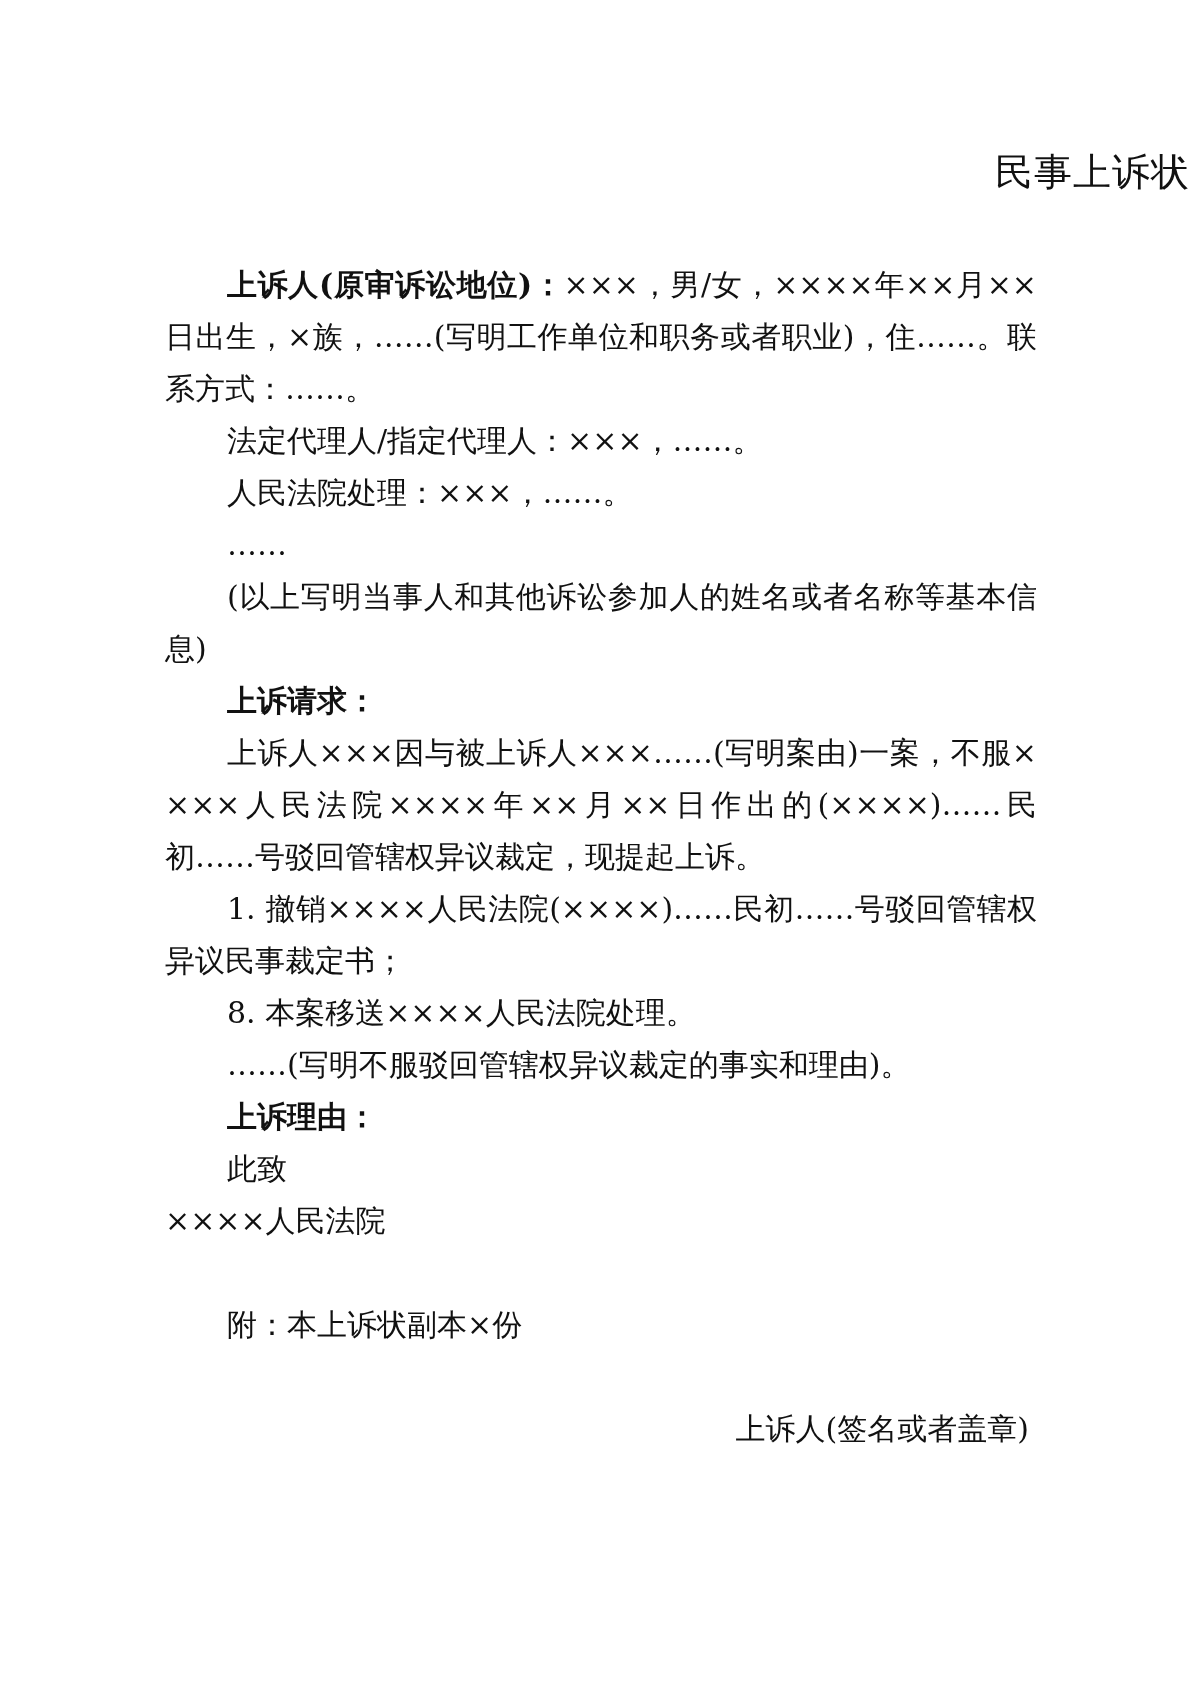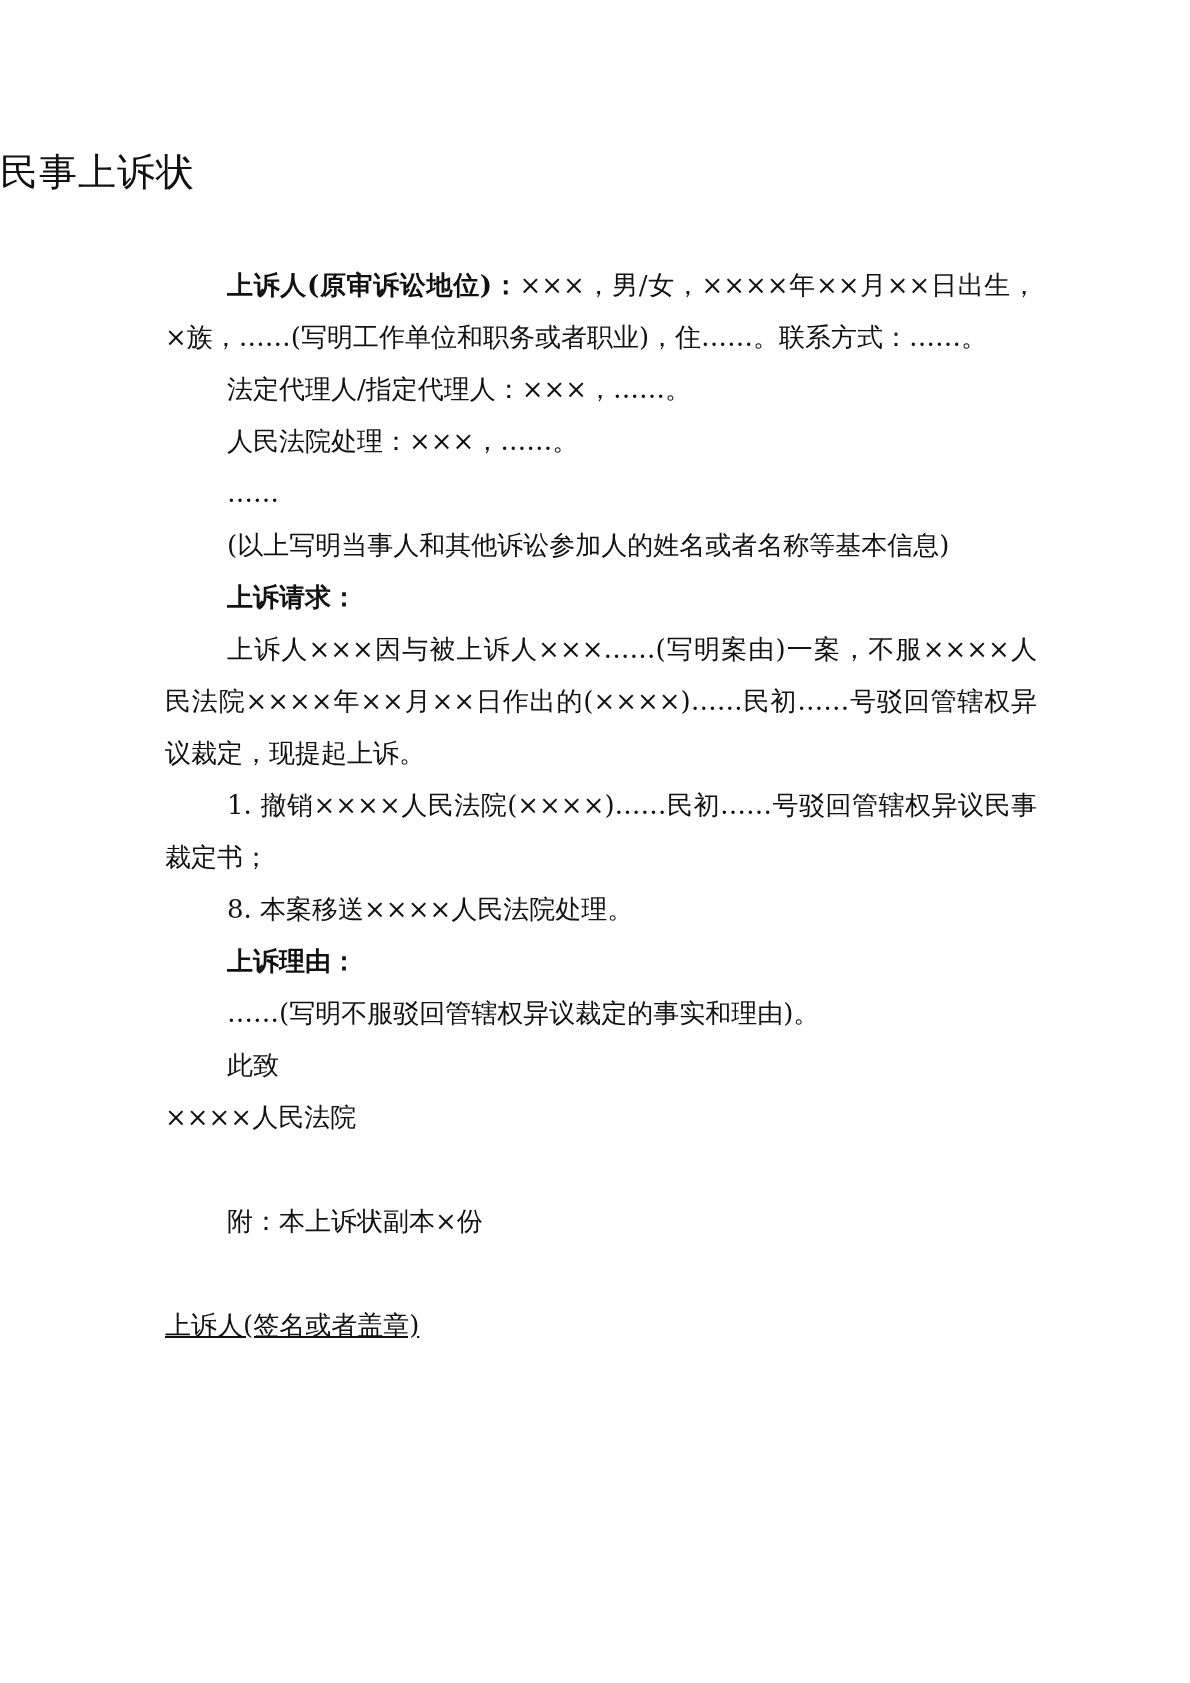--- a/index.html
+++ b/index.html
@@ -1,46 +1,46 @@
 <!DOCTYPE html>
 <html><head>
 <meta charset="utf-8">
 <style>
   html, body { margin: 0; padding: 0; background: #ffffff; }
   body { width: 1190px; height: 1683px; position: relative; overflow: hidden;
          font-family: "DejaVu Serif", "Liberation Serif", serif; color: #111; }
   .page { position: absolute; left: 0; top: 0; width: 1190px; height: 1683px; background: #fff; }
-  .title { position: absolute; left: 0; width: 1190px; top: 148px; text-align: left;
+  .title { position: absolute; left: 0; width: 1190px; top: 148px; text-align: right;
            font-size: 38px; line-height: 48px; letter-spacing: 1px; }
   .body { position: absolute; left: 165px; top: 259px; width: 872px;
-          font-size: 26px; line-height: 52px; }
+          font-size: 30px; line-height: 52px; }
   .p { margin: 0; text-align: justify; word-break: break-all; }
   .ind { text-indent: 62px; }
   .b { font-weight: bold; }
   .blank { height: 52px; }
-  .right { padding-right: 8px; text-decoration: underline; }
+  .right { text-align: right; padding-right: 8px; }
 </style>
 </head>
 <body>
 
 <div class="page">
   <div class="title">民事上诉状</div>
 
   <div class="body">
     <p class="p ind"><span class="b">上诉人(原审诉讼地位)：</span><span>×××，男/女，××××年××月××日出生，×族，……(写明工作单位和职务或者职业)，住……。联系方式：……。</span></p>
     <p class="p ind">法定代理人/指定代理人：×××，……。</p>
     <p class="p ind">人民法院处理：×××，……。</p>
     <p class="p ind">……</p>
     <p class="p ind">(以上写明当事人和其他诉讼参加人的姓名或者名称等基本信息)</p>
     <p class="p ind b">上诉请求：</p>
     <p class="p ind">上诉人×××因与被上诉人×××……(写明案由)一案，不服××××人民法院××××年××月××日作出的(××××)……民初……号驳回管辖权异议裁定，现提起上诉。</p>
     <p class="p ind">1. 撤销××××人民法院(××××)……民初……号驳回管辖权异议民事裁定书；</p>
     <p class="p ind">8.  本案移送××××人民法院处理。</p>
+    <p class="p ind">……(写明不服驳回管辖权异议裁定的事实和理由)。</p>
     <p class="p ind b">上诉理由：</p>
-    <p class="p ind">……(写明不服驳回管辖权异议裁定的事实和理由)。</p>
     <p class="p ind">此致</p>
     <p class="p">××××人民法院</p>
     <div class="blank"></div>
     <p class="p ind">附：本上诉状副本×份</p>
     <div class="blank"></div>
     <p class="p right">上诉人(签名或者盖章)</p>
   </div>
 </div>
 
 </body></html>

